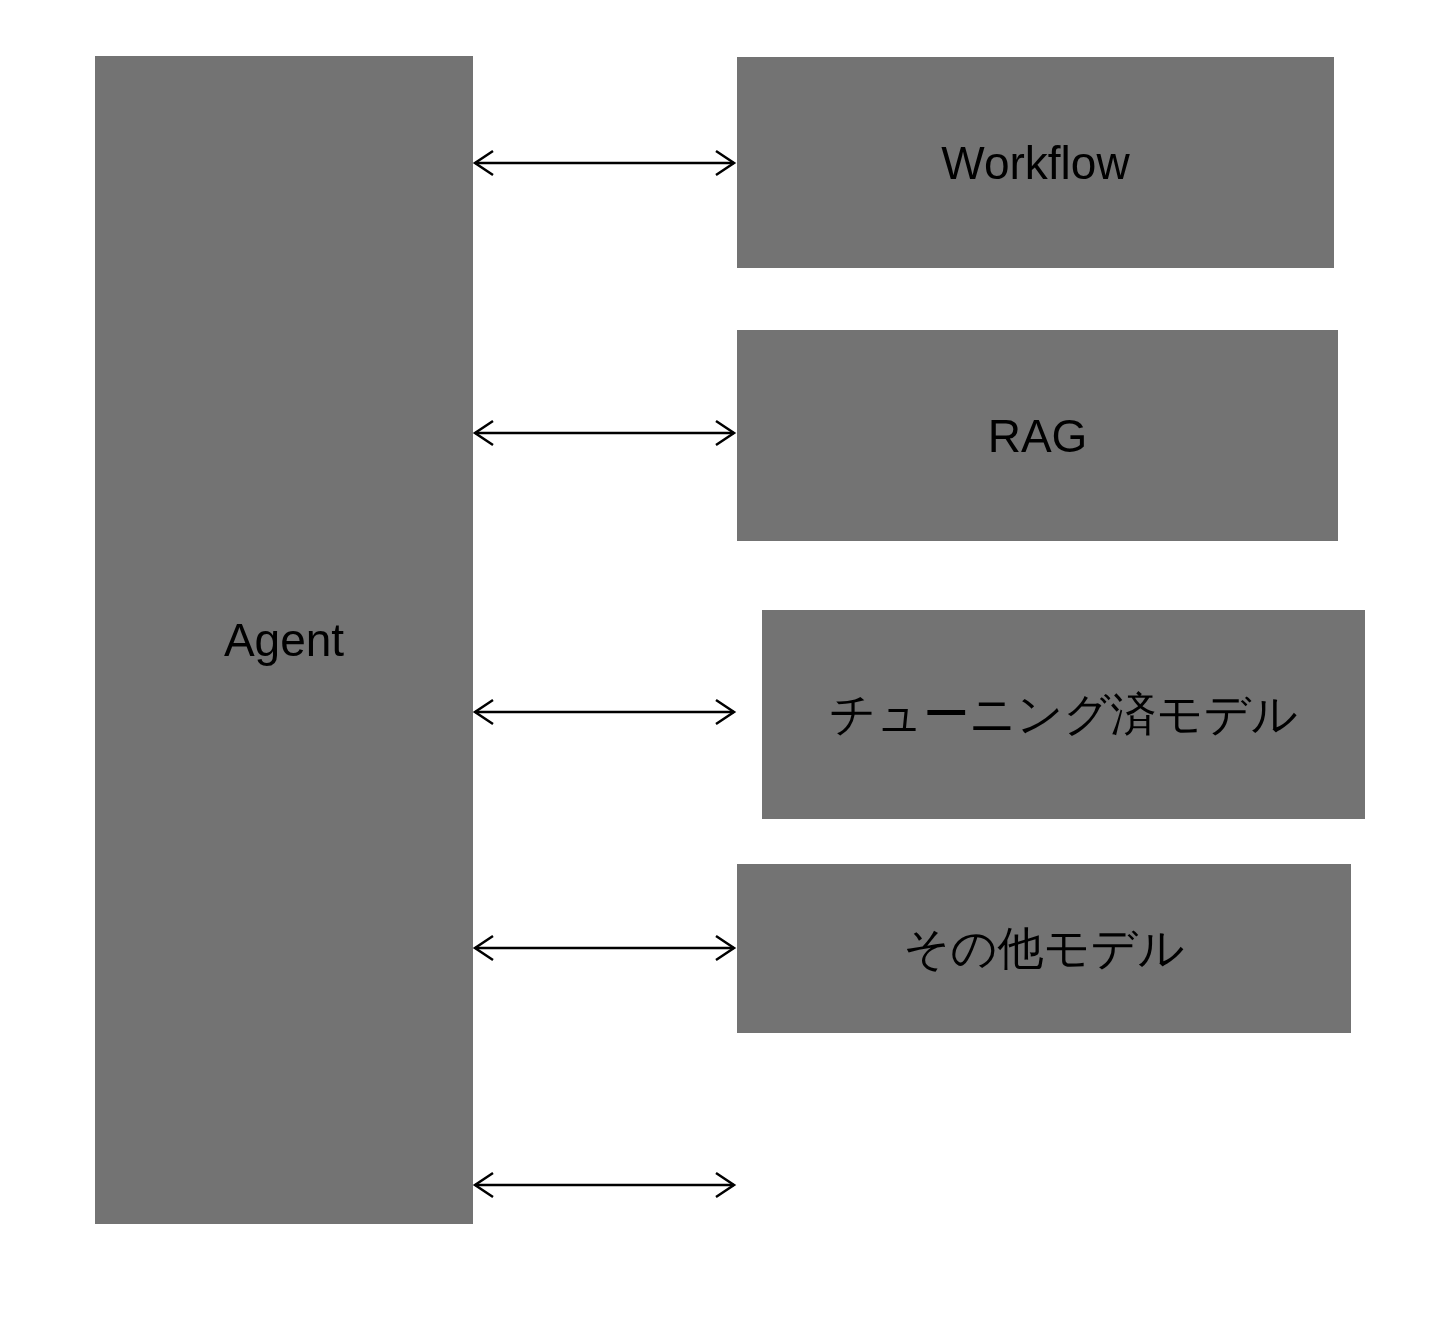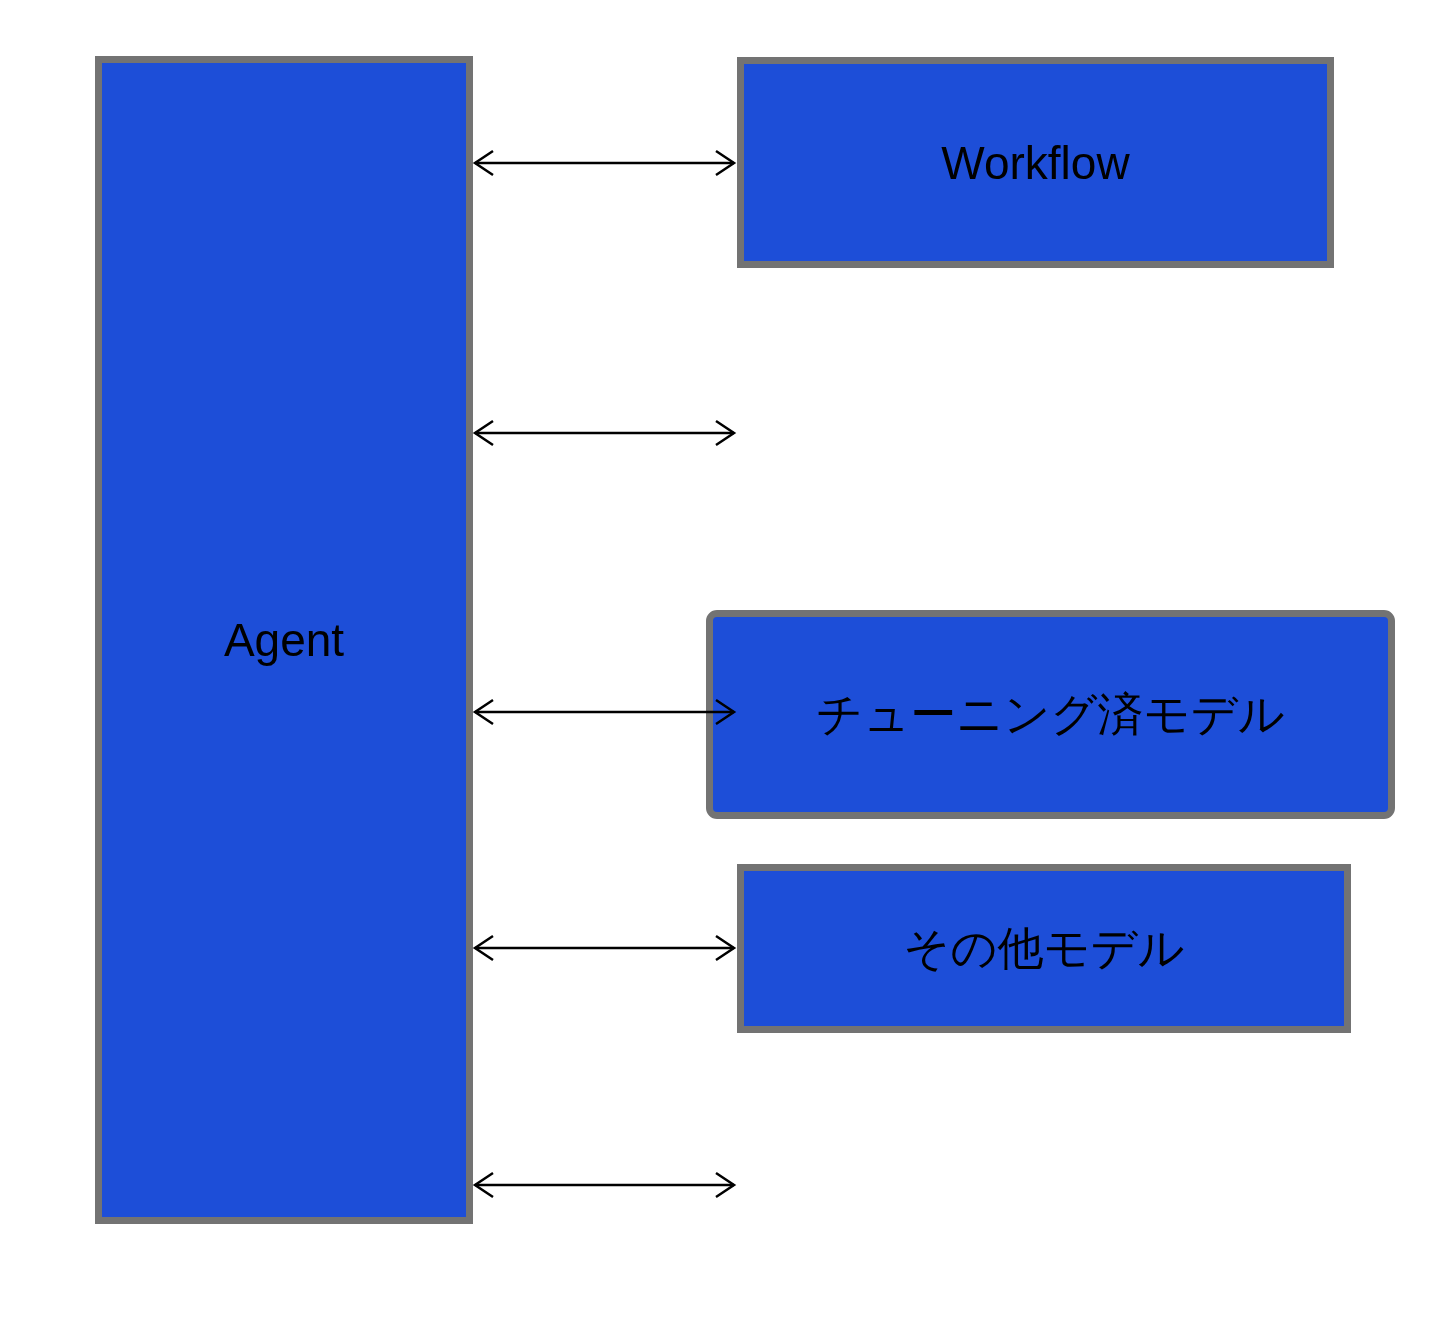--- a/index.html
+++ b/index.html
@@ -12,42 +12,42 @@
     width: 1453px;
     height: 1344px;
     background: #ffffff;
     font-family: "Liberation Sans", "DejaVu Sans", sans-serif;
     color: #000000;
     overflow: hidden;
   }
   .node {
     position: absolute;
     box-sizing: border-box;
-    border: 7px solid #737373;
-    background: #1d4ed8;
+    border: 1px solid #737373;
+    background: #737373;
     display: flex;
     align-items: center;
     justify-content: center;
   }
   .node-label {
     font-size: 46px;
     font-weight: 400;
     color: #000000;
     white-space: nowrap;
     text-align: center;
   }
   .agent-box {
     left: 95px;
     top: 56px;
     width: 378px;
     height: 1168px;
   }
   .target-box-1 { left: 737px; top: 57px;   width: 597px; height: 211px; }
   .target-box-2 { left: 737px; top: 330px;  width: 601px; height: 211px; }
-  .target-box-3 { left: 706px; top: 610px;  width: 689px; height: 209px; border-radius: 11px; }
+  .target-box-3 { left: 762px; top: 610px;  width: 603px; height: 209px; }
   .target-box-4 { left: 737px; top: 864px;  width: 614px; height: 169px; }
   .target-box-5 { left: 737px; top: 1100px; width: 615px; height: 169px; }
 
   .arrow {
     position: absolute;
     left: 471px;
     width: 267px;
     height: 44px;
   }
   .arrow-1 { top: 141px; }
@@ -63,20 +63,23 @@
 <div class="canvas">
 
   <div class="node agent-box">
     <span class="node-label">Agent</span>
   </div>
 
   <div class="node target-box-1">
     <span class="node-label">Workflow</span>
   </div>
 
+  <div class="node target-box-2">
+    <span class="node-label">RAG</span>
+  </div>
 
   <div class="node target-box-3">
     <span class="node-label">チューニング済モデル</span>
   </div>
 
   <div class="node target-box-4">
     <span class="node-label">その他モデル</span>
   </div>
 
 

